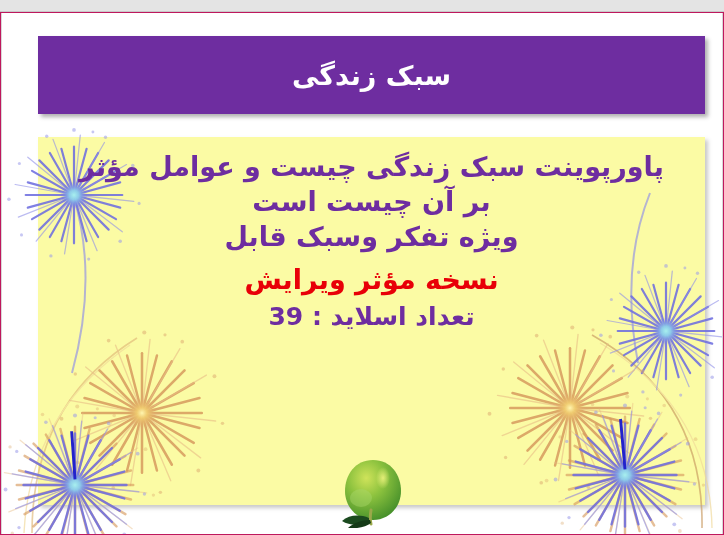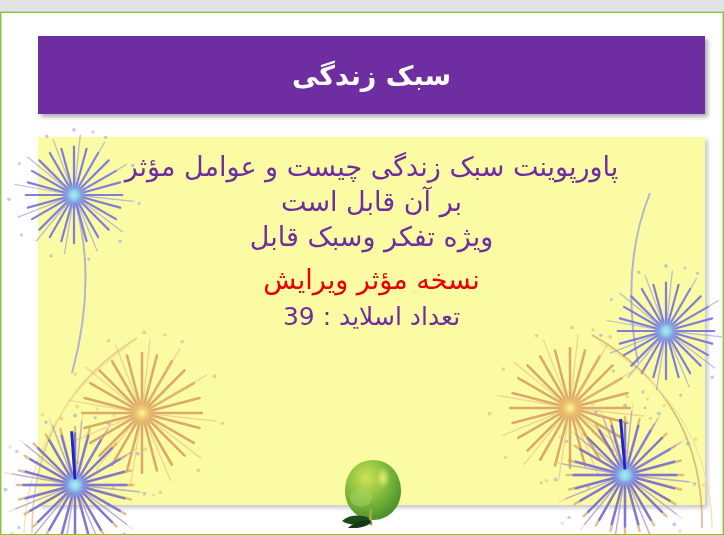--- a/index.html
+++ b/index.html
@@ -9,21 +9,21 @@
     background: #ffffff;
   }
   body {
     font-family: "DejaVu Sans", "Liberation Sans", sans-serif;
   }
   #page {
     position: relative;
     width: 724px;
     height: 535px;
     overflow: hidden;
-    background: #84cc16;
+    background: #be185d;
   }
 
   
   #top-strip {
     position: absolute;
     left: 0; top: 0;
     width: 724px;
     height: 12px;
     background: #e4e4e4;
     border-bottom: 1px solid #c9c9c9;
@@ -83,21 +83,21 @@
     position: absolute;
     left: 0;
     top: 12px;
     width: 667px;
     text-align: center;
     direction: rtl;
     z-index: 6;
     pointer-events: none;
   }
   .line {
-    font-weight: normal;
+    font-weight: bold;
     line-height: 1.30;
     white-space: nowrap;
     direction: rtl;
   }
   .purple-line {
     color: #6e2da0;
     font-size: 27px;
   }
   .red-line {
     color: #e80008;
@@ -309,21 +309,21 @@
         </g>
         <g transform="translate(623,462) scale(1.12)">
           <use href="#burstOrange" opacity="0.75"></use>
           <use href="#burstBlue"></use>
           <line x1="0" y1="-5" x2="-4" y2="-50" stroke="#2222cc" stroke-width="2.6"></line>
         </g>
       </svg>
 
       <div id="text-block">
         <div class="line purple-line">پاورپوینت سبک زندگی چیست و عوامل مؤثر</div>
-        <div class="line purple-line">بر آن قابل است</div>
+        <div class="line purple-line">بر آن چیست است</div>
         <div class="line purple-line">ویژه تفکر وسبک قابل</div>
         <div class="line red-line">نسخه مؤثر ویرایش</div>
         <div class="line count-line">تعداد اسلاید : 39</div>
       </div>
     </div>
 
     <svg id="apple" viewBox="0 0 72 78">
       <defs>
         <radialGradient id="gApple" cx="38%" cy="30%" r="78%">
           <stop offset="0%" stop-color="#cfe35a"></stop>

